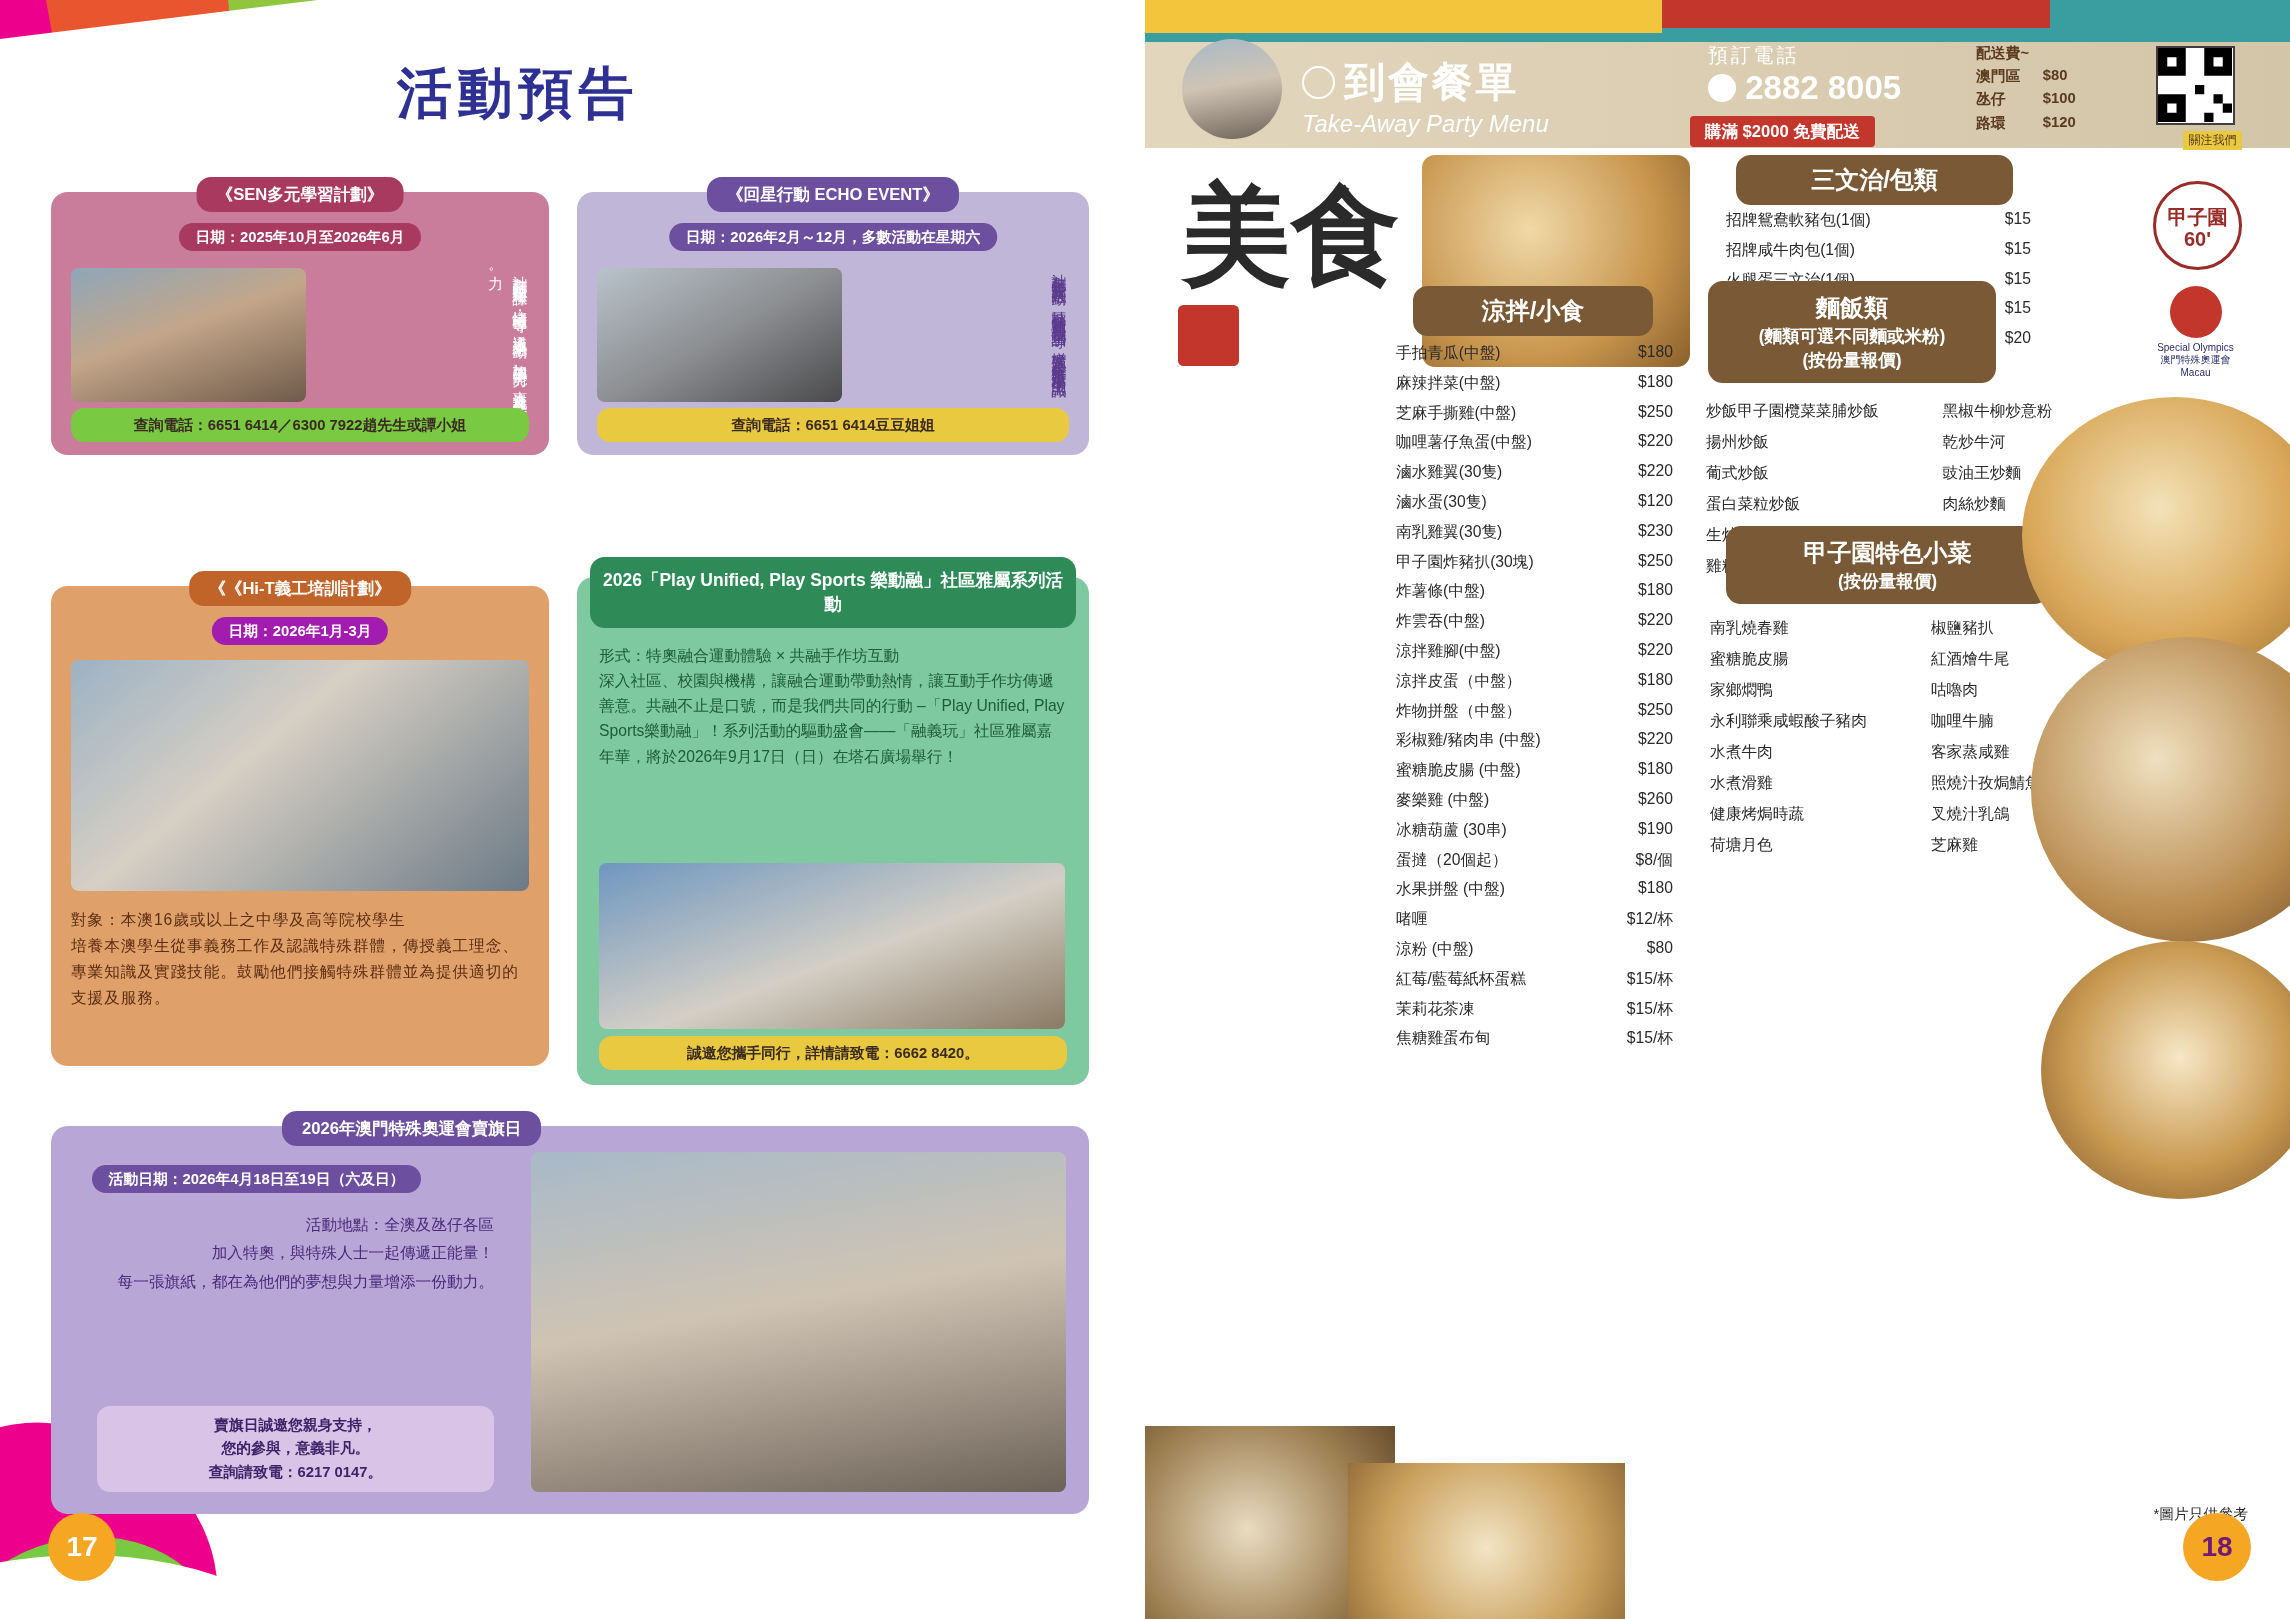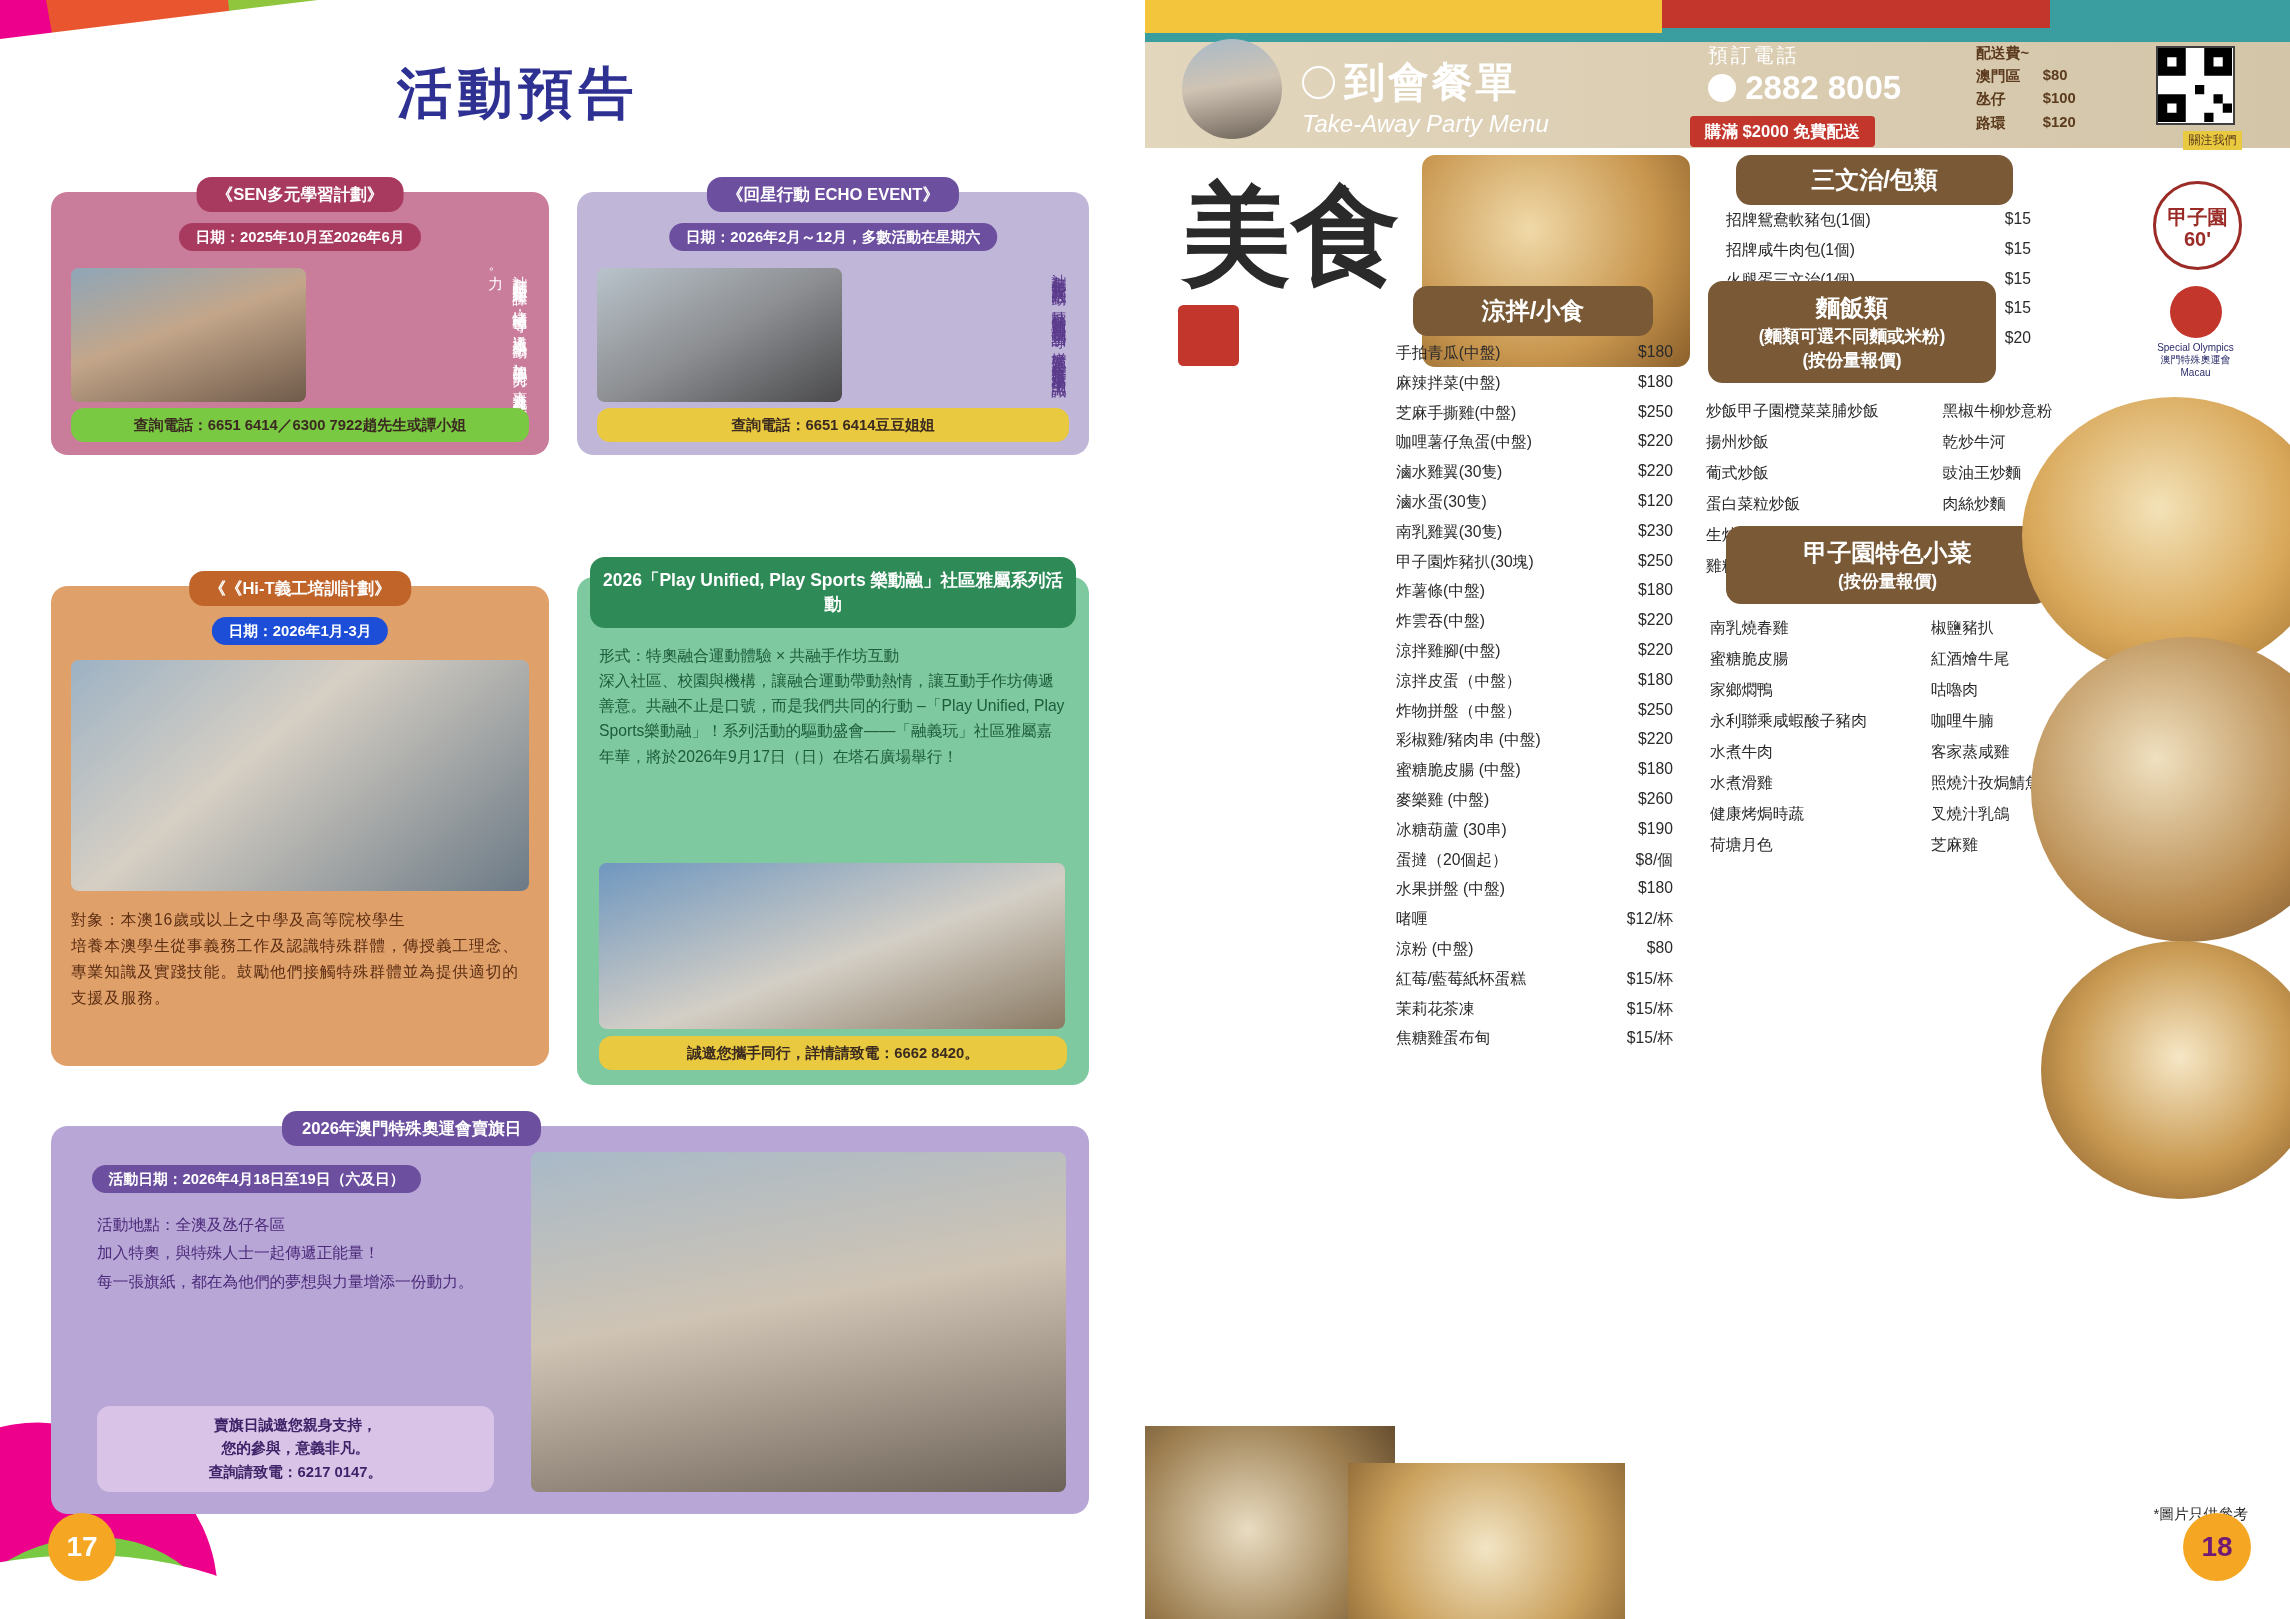--- a/index.html
+++ b/index.html
@@ -181,41 +181,41 @@
         <span class="card-date" style="background:#6d4fa0;">日期：2026年2月～12月，多數活動在星期六</span>
       </div>
       <div class="photo ph-b" style="position:absolute; left:20px; top:76px; width:245px; height:134px;"></div>
       <div class="body-text" style="position:absolute; left:277px; top:70px; width:217px; color:#5b3b8c; writing-mode:vertical-rl; height:148px; letter-spacing:1.8px; font-size:14.8px;">計劃包括青少年共融活動、社區探索體驗和共融成長培訓等，增強民眾及青少年對特殊需求學生的認識。</div>
       <div class="tel-bar" style="position:absolute; left:20px; right:20px; bottom:13px; background:#e8c93f;">查詢電話：6651 6414豆豆姐姐</div>
     </div>
 
     <div class="card" id="cardC">
       <div class="card-title" style="top:-14.8px; background:#c0642a;">《《Hi-T義工培訓計劃》</div>
       <div style="position:absolute; left:50%; transform:translateX(-50%); top:31px;">
-        <span class="card-date" style="background:#1d4ed8;">日期：2026年1月-3月</span>
+        <span class="card-date" style="background:#a21caf;">日期：2026年1月-3月</span>
       </div>
       <div class="photo ph-c" style="position:absolute; left:20px; top:74px; width:458px; height:231px;"></div>
       <div class="body-text" style="position:absolute; left:20px; top:321px; width:458px; color:#5b2d12; white-space:pre-line; letter-spacing:0.9px;">對象：本澳16歲或以上之中學及高等院校學生
 培養本澳學生從事義務工作及認識特殊群體，傳授義工理念、專業知識及實踐技能。鼓勵他們接觸特殊群體並為提供適切的支援及服務。</div>
     </div>
 
     <div class="card" id="cardD">
       <div style="position:absolute; left:13px; right:13px; top:-20px; background:#2e8b57; color:#fff; border-radius:14.8px; padding:12px 13px; font-size:17.5px; font-weight:bold; text-align:center; line-height:1.35;">2026「Play Unified, Play Sports 樂動融」社區雅屬系列活動</div>
       <div class="body-text" style="position:absolute; left:22px; top:66px; width:466px; color:#1d5c3a; white-space:pre-line; line-height:1.6;">形式：特奧融合運動體驗 × 共融手作坊互動
 深入社區、校園與機構，讓融合運動帶動熱情，讓互動手作坊傳遞善意。共融不止是口號，而是我們共同的行動 –「Play Unified, Play Sports樂動融」！系列活動的驅動盛會——「融義玩」社區雅屬嘉年華，將於2026年9月17日（日）在塔石廣場舉行！</div>
       <div class="photo ph-d" style="position:absolute; left:22px; top:286px; width:466px; height:166px;"></div>
       <div class="tel-bar" style="position:absolute; left:22px; right:22px; bottom:14.8px; background:#e8c93f;">誠邀您攜手同行，詳情請致電：6662 8420。</div>
     </div>
 
     <div class="card" id="cardE">
       <div class="card-title" style="top:-14.8px; left:231px; transform:none; background:#6d4fa0;">2026年澳門特殊奧運會賣旗日</div>
       <div style="position:absolute; left:41px; top:39px;">
         <span class="card-date" style="background:#6d4fa0;">活動日期：2026年4月18日至19日（六及日）</span>
       </div>
-      <div class="body-text" style="position:absolute; left:46px; top:85px; width:397px; color:#4b2a7a; white-space:pre-line; line-height:1.8;">活動地點：全澳及氹仔各區
+      <div class="body-text" style="position:absolute; left:46px; top:85px; width:397px; color:#4b2a7a; white-space:pre-line; line-height:1.8;text-align:right;">活動地點：全澳及氹仔各區
 加入特奧，與特殊人士一起傳遞正能量！
 每一張旗紙，都在為他們的夢想與力量增添一份動力。</div>
       <div class="tel-bar" style="position:absolute; left:46px; bottom:22px; width:397px; background:#d9c4e8; line-height:1.6; white-space:pre-line; color:#3f2368;">賣旗日誠邀您親身支持，
 您的參與，意義非凡。
 查詢請致電：6217 0147。</div>
       <div class="photo ph-e" style="position:absolute; left:480px; top:26px; width:535px; height:340px;"></div>
     </div>
 
     <div class="pg-num" style="left:48px;">17</div>
   </div>

